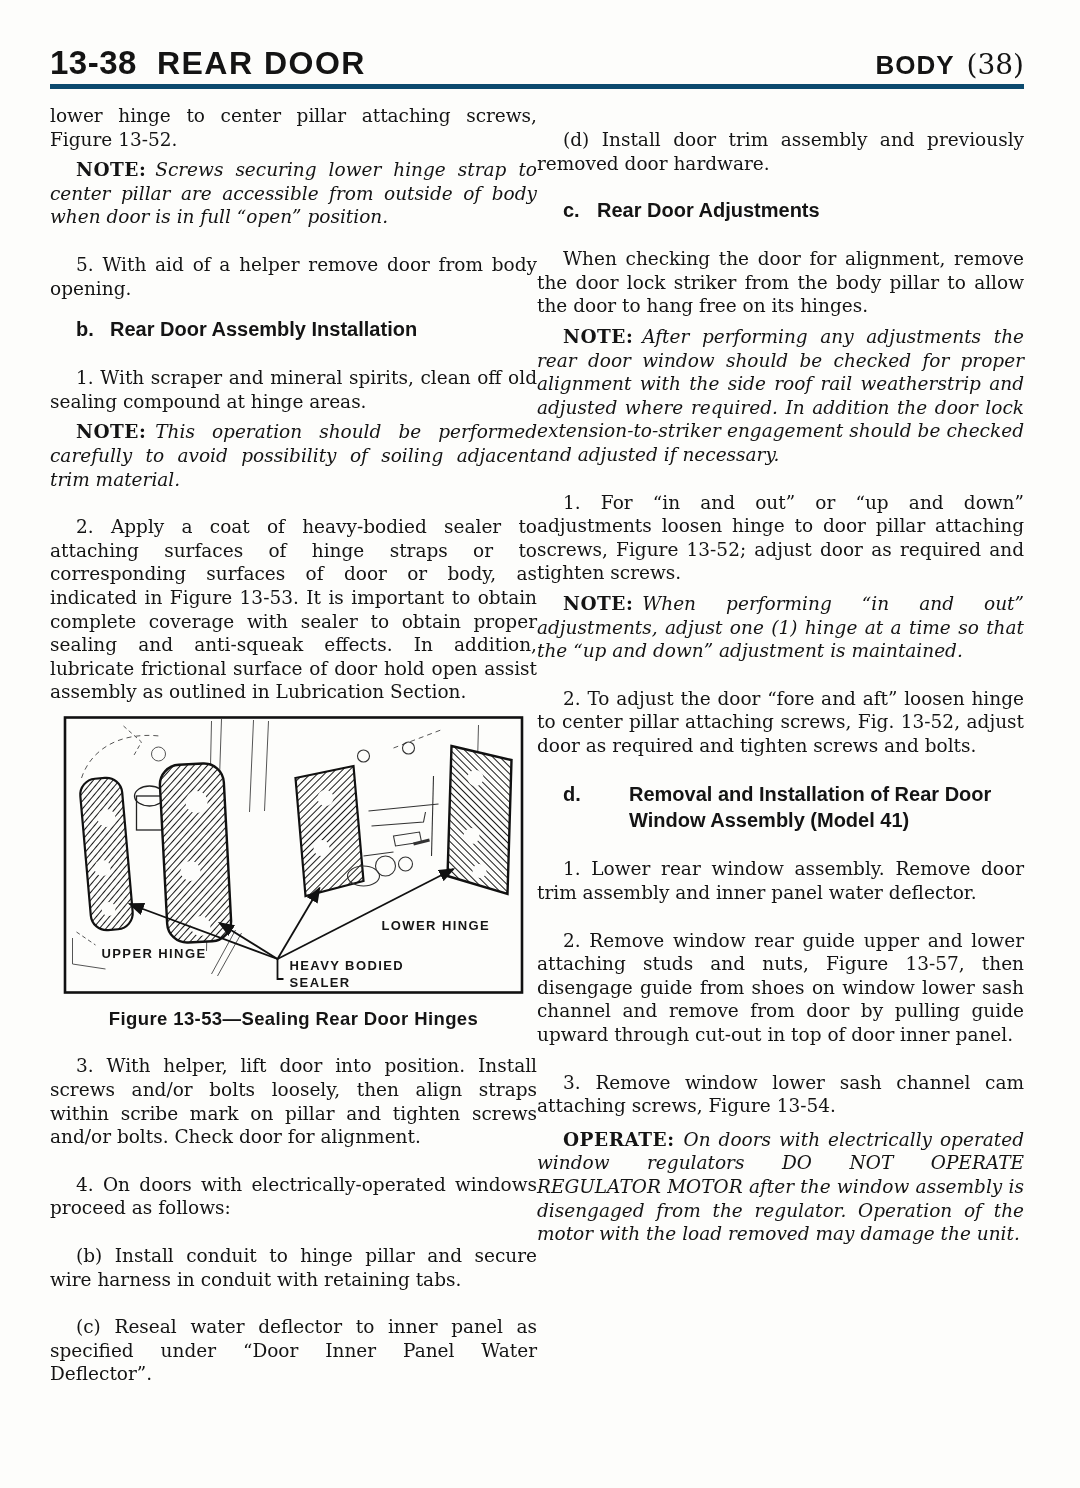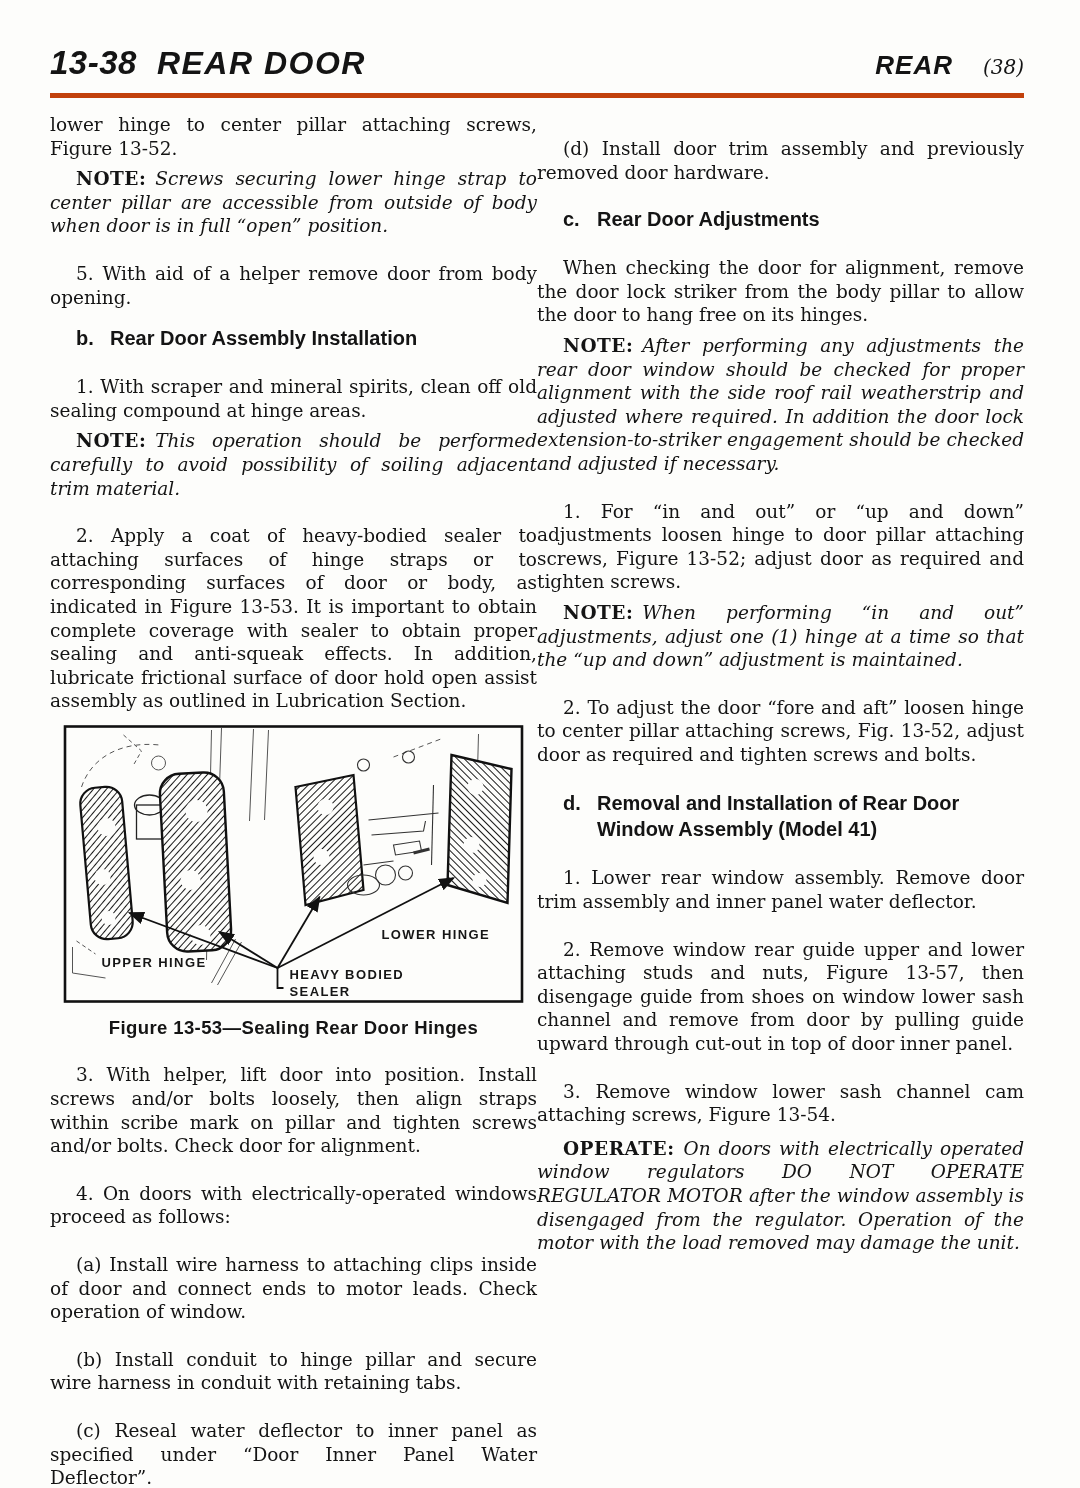--- a/index.html
+++ b/index.html
@@ -6,58 +6,58 @@
   html,body { width:1080px; height:1488px; }
   body { background:#e9e7e2; }
   .page {
     width:1080px; height:1488px; overflow:hidden;
     background:#fdfdfb; color:#141414;
     padding:44px 56px 0 50px;
     font-family:"DejaVu Serif", serif;
   }
   
   .header { display:flex; justify-content:space-between; align-items:baseline;
-            border-bottom:5px solid #c2410c; padding-bottom:11px;font-style:italic; }
+            border-bottom:5px solid #0c4a6e; padding-bottom:2px; }
   .h-left, .h-right { display:flex; align-items:baseline; }
   .sec-num  { font-family:"Liberation Sans",sans-serif; font-weight:bold; font-size:33px; letter-spacing:.5px; }
   .sec-title{ font-family:"Liberation Sans",sans-serif; font-weight:bold; font-size:32px; letter-spacing:1.5px; margin-left:20px; }
   .body-title{ font-family:"Liberation Sans",sans-serif; font-weight:bold; font-size:26px; letter-spacing:1px; }
-  .page-num { font-size:20px; margin-left:30px; }
+  .page-num { font-size:28px; margin-left:12px; }
   
   .cols { display:flex; margin-top:15px; }
   .col  { flex:1; min-width:0; font-size:18.5px; line-height:23.6px; text-align:justify; }
   .para { margin-bottom:3px; }
   .indent { text-indent:26px;margin-top:24px; }
   .note { font-style:italic; margin:7px 0 6px; text-indent:26px; }
   .note-label { font-style:normal; letter-spacing:.5px; margin-right:9px;font-weight:bold; }
   .h3 { font-family:"Liberation Sans",sans-serif; font-weight:bold; font-size:20px;
         line-height:26px; display:flex; text-align:left; margin:16px 0 9px; padding-left:26px; }
   .h3 .h-letter { width:34px; flex:none; }
   .h3-multi { margin:24px 0 12px; }
-  .h-line { display:block; }
+  .h-line { display:block;margin-left:32px; }
   
   .fig { margin-top:12px; }
   .fig svg { display:block; }
   .fig text { font-family:"Liberation Sans",sans-serif; font-weight:bold; font-size:13px;
               letter-spacing:1.4px; fill:#161616; }
   .caption { font-family:"Liberation Sans",sans-serif; font-weight:bold; font-size:18.5px;
              letter-spacing:.4px; text-align:center; margin:13px 0 11px; }
 </style>
 </head>
 <body>
 
 <div class="page">
 
   <div class="header">
     <div class="h-left">
       <span class="sec-num">13-38</span>
       <span class="sec-title">REAR DOOR</span>
     </div>
     <div class="h-right">
-      <span class="body-title">REAR</span>
+      <span class="body-title">BODY</span>
       <span class="page-num">(38)</span>
     </div>
   </div>
 
   <div class="cols">
 
     <div class="col">
       <p class="para">lower hinge to center pillar attaching screws, Figure 13-52.</p>
 
       <p class="para note"><span class="note-label">NOTE:</span><span>Screws securing lower hinge strap to center pillar are accessible from outside of body when door is in full “open” position.</span></p>
@@ -156,21 +156,20 @@
           <text x="38" y="242">UPPER HINGE</text>
           <text x="318" y="214">LOWER HINGE</text>
           <text x="226" y="254">HEAVY BODIED</text>
           <text x="226" y="271">SEALER</text>
         </svg>
       </div>
       <div class="caption">Figure 13-53—Sealing Rear Door Hinges</div>
 
       <p class="para indent">3. With helper, lift door into position. Install screws and/or bolts loosely, then align straps within scribe mark on pillar and tighten screws and/or bolts. Check door for alignment.</p>
       <p class="para indent">4. On doors with electrically-operated windows proceed as follows:</p>
-      <p class="para indent">(a) Install wire harness to attaching clips inside of door and connect ends to motor leads. Check operation of window.</p>
       <p class="para indent">(b) Install conduit to hinge pillar and secure wire harness in conduit with retaining tabs.</p>
       <p class="para indent">(c) Reseal water deflector to inner panel as specified under “Door Inner Panel Water Deflector”.</p>
     </div>
 
     <div class="col">
       <p class="para indent">(d) Install door trim assembly and previously removed door hardware.</p>
 
       <div class="h3" style="margin-top:22px">
         <span class="h-letter">c.</span>
         <span>Rear Door Adjustments</span>

